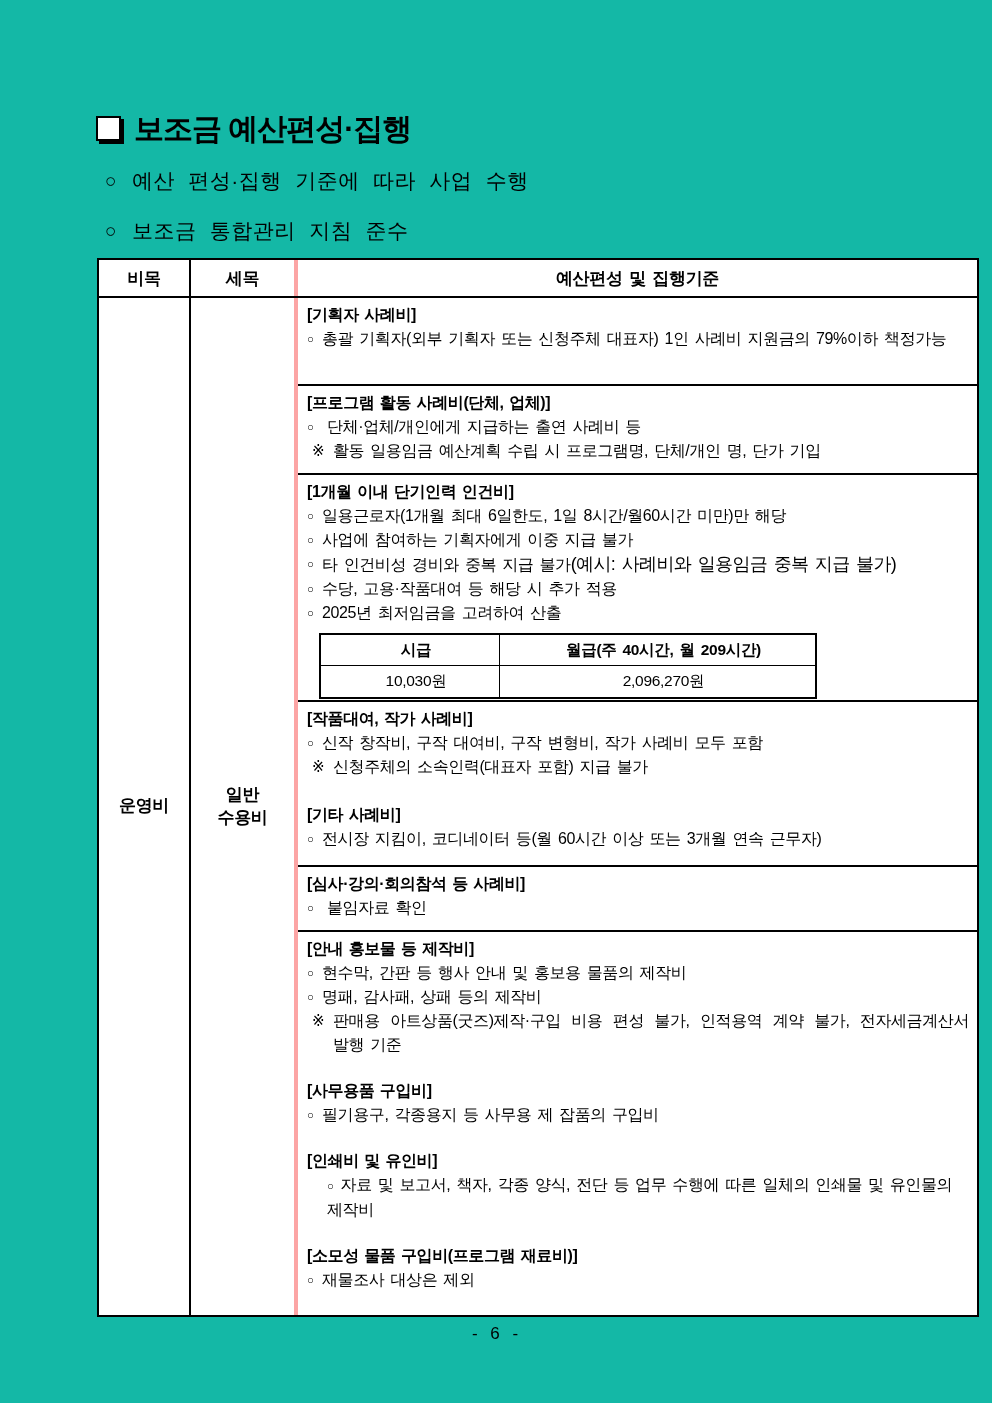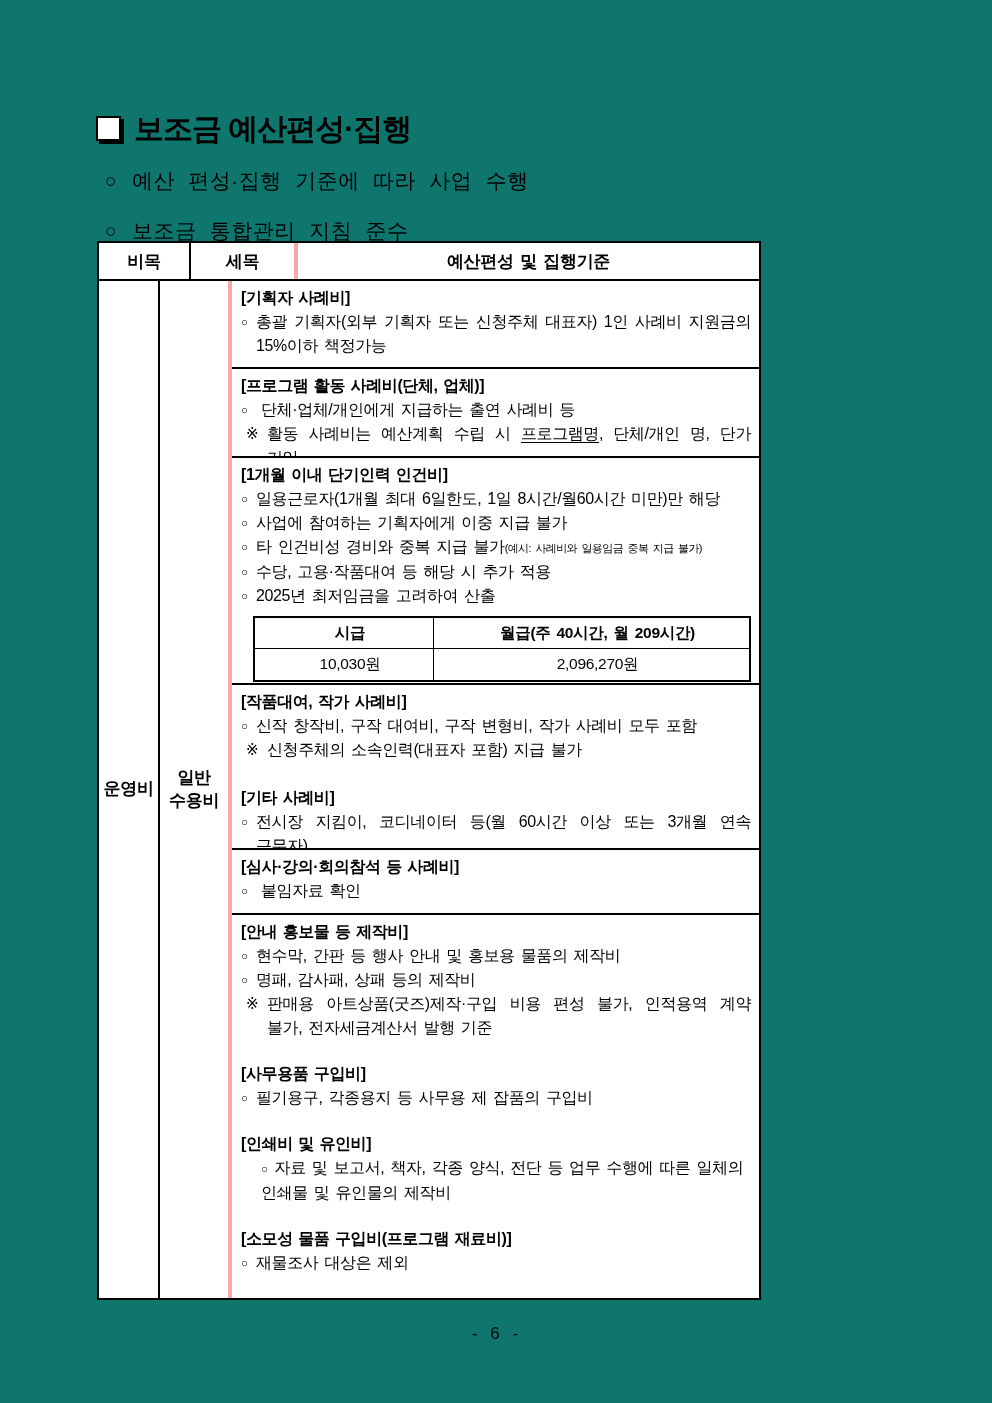--- a/index.html
+++ b/index.html
@@ -1,33 +1,33 @@
 <!DOCTYPE html>
 <html><head>
 <meta charset="utf-8">
 <style>
   * { margin:0; padding:0; box-sizing:border-box; }
   html,body { background:#fff; }
   body { width:992px; height:1403px; font-family:"Liberation Sans","DejaVu Sans",sans-serif; color:#000; position:relative; }
-  .page { position:absolute; inset:0; background:#0f766e; }
+  .page { position:absolute; inset:0; background:#14b8a6; }
 
   
   .doc-title { position:absolute; left:96px; top:109px; display:flex; align-items:center; gap:13px;
                font-size:30px; font-weight:900; letter-spacing:-1px; }
   .sq { display:inline-block; width:25px; height:25px; border:2.5px solid #000; background:#fff;
         box-shadow:3px 3px 0 #000; margin-bottom:3px; }
 
   
   .top-bullet { position:absolute; left:105px; display:flex; align-items:center; gap:15px;
                 font-size:21px; font-weight:500; letter-spacing:0.5px; word-spacing:7px; }
   .tb1 { top:167px; } .tb2 { top:217px; }
   .circ { font-size:19px; font-weight:400; }
 
   
-  .tbl { position:absolute; left:97px; top:241px; width:664px; border:2px solid #000; background:#fff; }
+  .tbl { position:absolute; left:97px; top:258px; width:882px; border:2px solid #000; background:#fff; }
   .thead { display:flex; height:38px; border-bottom:2px solid #000; }
   .th { display:flex; align-items:center; justify-content:center; font-weight:bold; font-size:17px; letter-spacing:-0.3px; word-spacing:2px; }
   .w1 { width:92px; border-right:2px solid #000; }
   .w2 { width:107px; border-right:4px solid #fca5a5; }
   .w3 { flex:1; }
   .tbody { display:flex; }
   .bcell { display:flex; align-items:center; justify-content:center; text-align:center;
            font-weight:bold; font-size:17px; letter-spacing:-0.3px; line-height:1.35; }
   .rules-col { flex:1; display:flex; flex-direction:column; }
   .cell { border-bottom:2px solid #000; padding:5px 8px 0 9px; overflow:hidden; }
@@ -35,22 +35,22 @@
   .h1c { height:88px; } .h2c { height:89px; } .h3c { height:227px; }
   .h4c { height:165px; } .h5c { height:65px; } .h6c { height:383px; }
 
   
   .sec-h { font-weight:bold; font-size:16px; line-height:24px; letter-spacing:-0.4px; word-spacing:1.5px; }
   .li { display:flex; font-size:16px; line-height:24px; letter-spacing:-0.4px; }
   .mk { flex:0 0 15px; font-size:11.5px; line-height:24px; }
   .li.note { padding-left:5px; } .li.note .mk { flex:0 0 21px; font-size:15px; }
   .li.sp .mk { flex-basis:20px; }
   .tx { flex:1; text-align:justify; word-break:keep-all; word-spacing:2px; }
-  .tx .u { text-decoration:underline; text-underline-offset:3px; }
-  .tx .small { font-size:11px; letter-spacing:-0.6px; }
+  .tx .u { text-underline-offset:3px; }
+  .tx .small { font-size:18px; letter-spacing:-0.6px; }
   .li.nohang { display:block;margin-left:20px; }
   .li.nohang .mk { display:inline; font-size:11.5px; margin-right:3px; }
   .li.nohang .tx { display:inline; }
   .gap4 { height:24px; } .gap6 { height:22px; }
 
   
   .mini-tbl { width:498px; margin:8px 0 0 12px; border:2px solid #000; }
   .mrow { display:flex; height:31px; }
   .mrow.mhead { border-bottom:1.5px solid #000; font-weight:bold; }
   .mc { display:flex; align-items:center; justify-content:center; font-size:15.5px; letter-spacing:-0.3px; word-spacing:2px;padding-left:12px; }
@@ -95,33 +95,33 @@
           <span style="display:block">수용비</span>
         </span>
       </div>
 
       <div class="rules-col">
 
         <div class="cell h1c">
           <div class="sec-h">[기획자 사례비]</div>
           <div class="li">
             <span class="mk">○</span>
-            <span class="tx">총괄 기획자(외부 기획자 또는 신청주체 대표자) 1인 사례비 지원금의 15%이하 책정가능</span>
+            <span class="tx">총괄 기획자(외부 기획자 또는 신청주체 대표자) 1인 사례비 지원금의 79%이하 책정가능</span>
           </div>
         </div>
 
         <div class="cell h2c">
           <div class="sec-h">[프로그램 활동 사례비(단체, 업체)]</div>
           <div class="li sp">
             <span class="mk">○</span>
             <span class="tx">단체·업체/개인에게 지급하는 출연 사례비 등</span>
           </div>
           <div class="li note">
             <span class="mk">※</span>
-            <span class="tx"><span>활동 사례비는 예산계획 수립 시 </span><span class="u">프로그램명</span><span>, 단체/개인 명, 단가 기입</span></span>
+            <span class="tx"><span>활동 일용임금 예산계획 수립 시 </span><span class="u">프로그램명</span><span>, 단체/개인 명, 단가 기입</span></span>
           </div>
         </div>
 
         <div class="cell h3c">
           <div class="sec-h">[1개월 이내 단기인력 인건비]</div>
           <div class="li">
             <span class="mk">○</span>
             <span class="tx">일용근로자(1개월 최대 6일한도, 1일 8시간/월60시간 미만)만 해당</span>
           </div>
           <div class="li">

